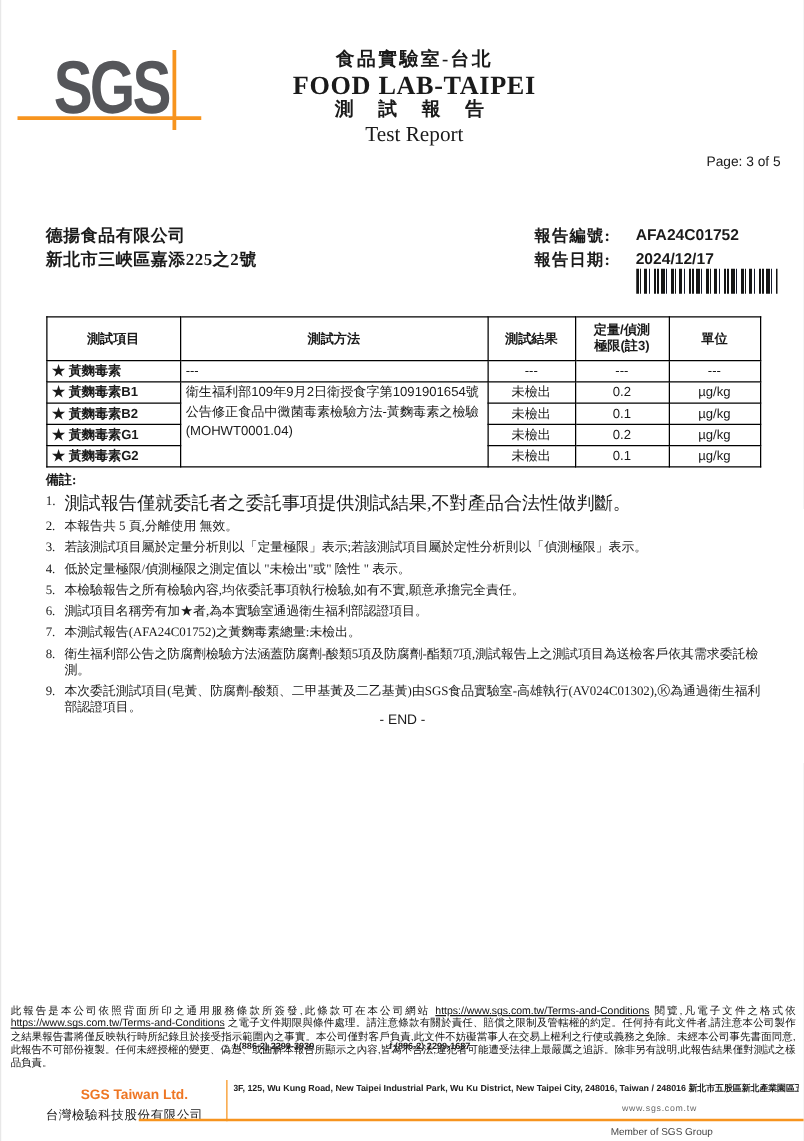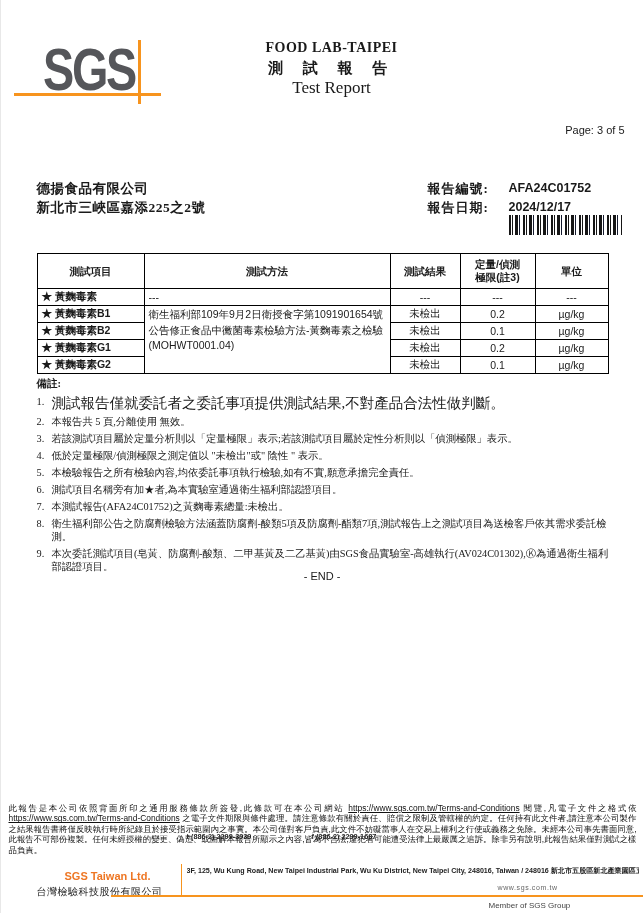--- a/index.html
+++ b/index.html
@@ -15,21 +15,21 @@
     position:absolute; left:42px; top:44px;
     font-family:"Liberation Sans", sans-serif; font-weight:bold;
     font-size:60px; line-height:52px; letter-spacing:-3px;
     color:#55565A; transform:scaleX(0.78); transform-origin:left top;
   }
   .logo-hline { position:absolute; left:13px; top:93px; width:147px; height:3px; background:#F7941E; }
   .logo-vline { position:absolute; left:137px; top:40px; width:3px; height:64px; background:#F7941E; }
   
   .titles { position:absolute; left:171px; top:38px; width:320px; text-align:center; }
   .t-zh1 { font-size:15px; font-weight:600; letter-spacing:2px; line-height:20px; }
-  .t-en1 { font-size:14px; font-weight:bold; line-height:20px; letter-spacing:0.5px;text-align:center; }
+  .t-en1 { font-size:21px; font-weight:bold; line-height:20px; letter-spacing:0.5px;text-align:center; }
   .t-zh2 { font-size:15px; font-weight:600; letter-spacing:8px; line-height:20px; }
   .t-en2 { font-size:17px; font-weight:normal; line-height:20px; }
   .page-info {
     position:absolute; right:18px; top:124px;
     font-family:"Liberation Sans", sans-serif; font-size:11px;
   }
   
   .client { position:absolute; left:36px; top:179px; font-size:13.5px; font-weight:600; letter-spacing:0.5px; line-height:19px; }
   .meta { position:absolute; left:427px; top:179px; font-size:13px; line-height:19px; }
   .meta-row { display:flex; }
@@ -106,20 +106,21 @@
 
 <div class="page">
 
   <div class="logo-wrap">
     <div class="logo-hline"></div>
     <div class="logo-vline"></div>
     <div class="logo-text">SGS</div>
   </div>
 
   <div class="titles">
+    <div class="t-zh1">食品實驗室-台北</div>
     <div class="t-en1">FOOD LAB-TAIPEI</div>
     <div class="t-zh2">測 試 報 告</div>
     <div class="t-en2">Test Report</div>
   </div>
 
   <div class="page-info">Page: 3 of 5</div>
 
   <div class="client">
     <div>德揚食品有限公司</div>
     <div>新北市三峽區嘉添225之2號</div>

